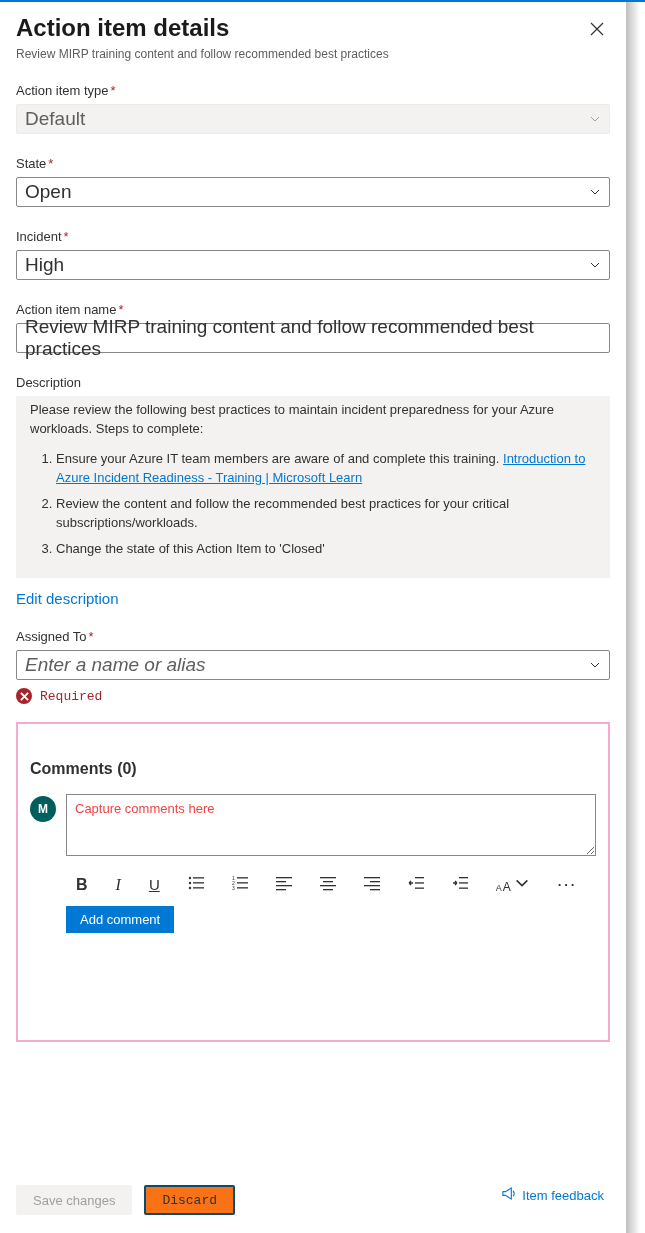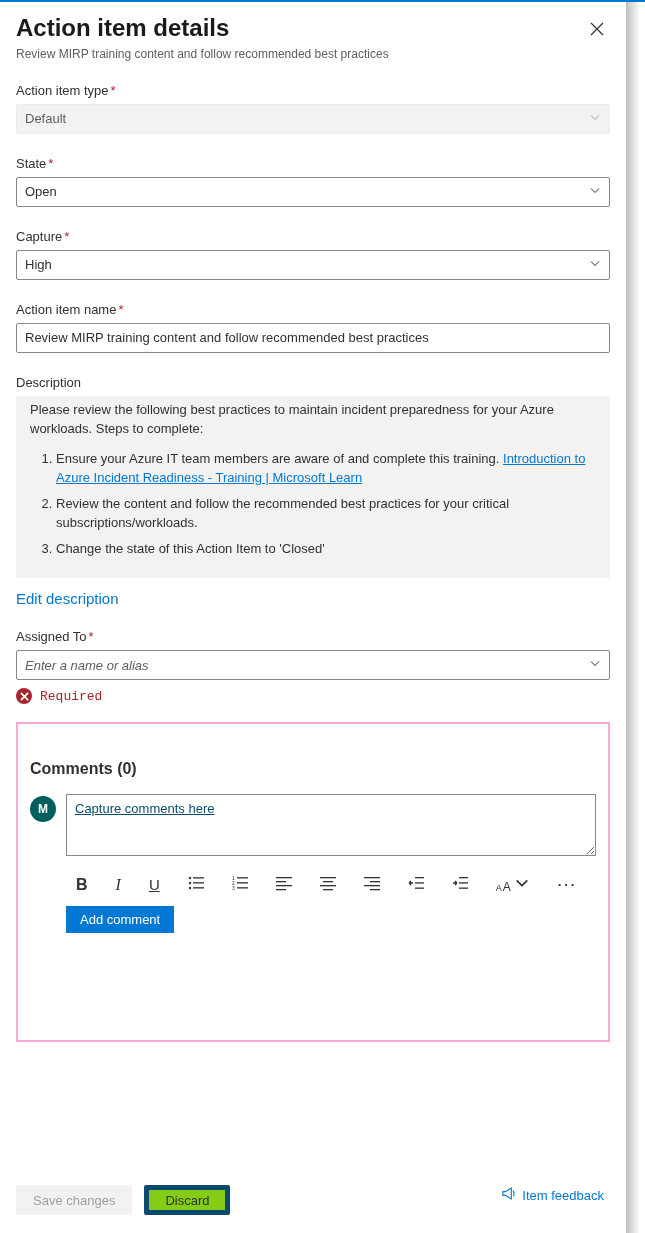--- a/index.html
+++ b/index.html
@@ -43,21 +43,21 @@
   .select, .input, .combo {
     width: 100%;
     height: 30px;
     border: 1px solid #8a8886;
     border-radius: 2px;
     background: #fff;
     display: flex;
     align-items: center;
     padding: 0 28px 0 8px;
     position: relative;
-    font-size: 13px;
+    font-size: 19px;
     color: #323130;
   }
   .select.disabled { background: #f3f2f1; border-color: #edebe9; color: #605e5c; }
   .chevron {
     position: absolute;
     right: 8px;
     top: 50%;
     transform: translateY(-50%);
     pointer-events: none;
   }
@@ -104,26 +104,25 @@
     font-size: 12px; font-weight: 600; flex-shrink: 0;
     margin-top: 2px;
   }
   .comment-col { flex: 1; }
   .comment-area {
     width: 100%;
     min-height: 62px;
     border: 1px solid #8a8886;
     padding: 6px 8px;
     font-size: 13px;
-    color: #0c4a6e;
+    color: #ef4444;
     resize: both;
     overflow: auto;
     font-family: inherit;
     background: #fff;
-    text-decoration: underline;
   }
   .toolbar {
     display: flex;
     gap: 24px;
     align-items: center;
     margin: 14px 0 10px 8px;
   }
   .tb-btn { background: none; border: none; cursor: pointer; padding: 2px; color: #323130; display: flex; align-items: center; justify-content: center; }
   .tb-btn svg { width: 16px; height: 16px; }
   .bold-i { font-weight: 800; font-size: 16px; font-family: "Segoe UI", sans-serif; }
@@ -145,21 +144,21 @@
     display: flex; align-items: flex-start; gap: 12px;
   }
   .btn {
     height: 30px; padding: 0 16px; font-size: 13px;
     border-radius: 2px; cursor: pointer;
   }
   .btn-disabled {
     background: #f3f2f1; border: 1px solid #f3f2f1;
     color: #a19f9d; cursor: not-allowed;
   }
-  .btn-outline { background: #84cc16; border: 5px solid #0c4a6e; color: #323130; }
+  .btn-outline { background: #f97316; border: 2px solid #0c4a6e; color: #323130; font-family: Liberation Mono, monospace; }
   .spacer { flex: 1; }
   .feedback-link {
     background: none; border: none; color: #0078d4;
     font-size: 13px; cursor: pointer;
     display: flex; align-items: center; gap: 6px;
   }
   .feedback-link svg { width: 15px; height: 15px; }
 </style>
 </head>
 <body>
@@ -206,21 +205,21 @@
       <span class="chevron">
         <svg viewBox="0 0 12 12">
             <path d="M2 4 L6 8 L10 4" stroke="#323130" stroke-width="1" fill="none"></path>
           </svg>
       </span>
     </div>
   </div>
 
   <div class="field">
     <label class="field-label">
-      <span>Capture</span><span class="req">*</span>
+      <span>Incident</span><span class="req">*</span>
     </label>
     <div class="select">
       <span>High</span>
       <span class="chevron">
         <svg viewBox="0 0 12 12">
             <path d="M2 4 L6 8 L10 4" stroke="#323130" stroke-width="1" fill="none"></path>
           </svg>
       </span>
     </div>
   </div>

